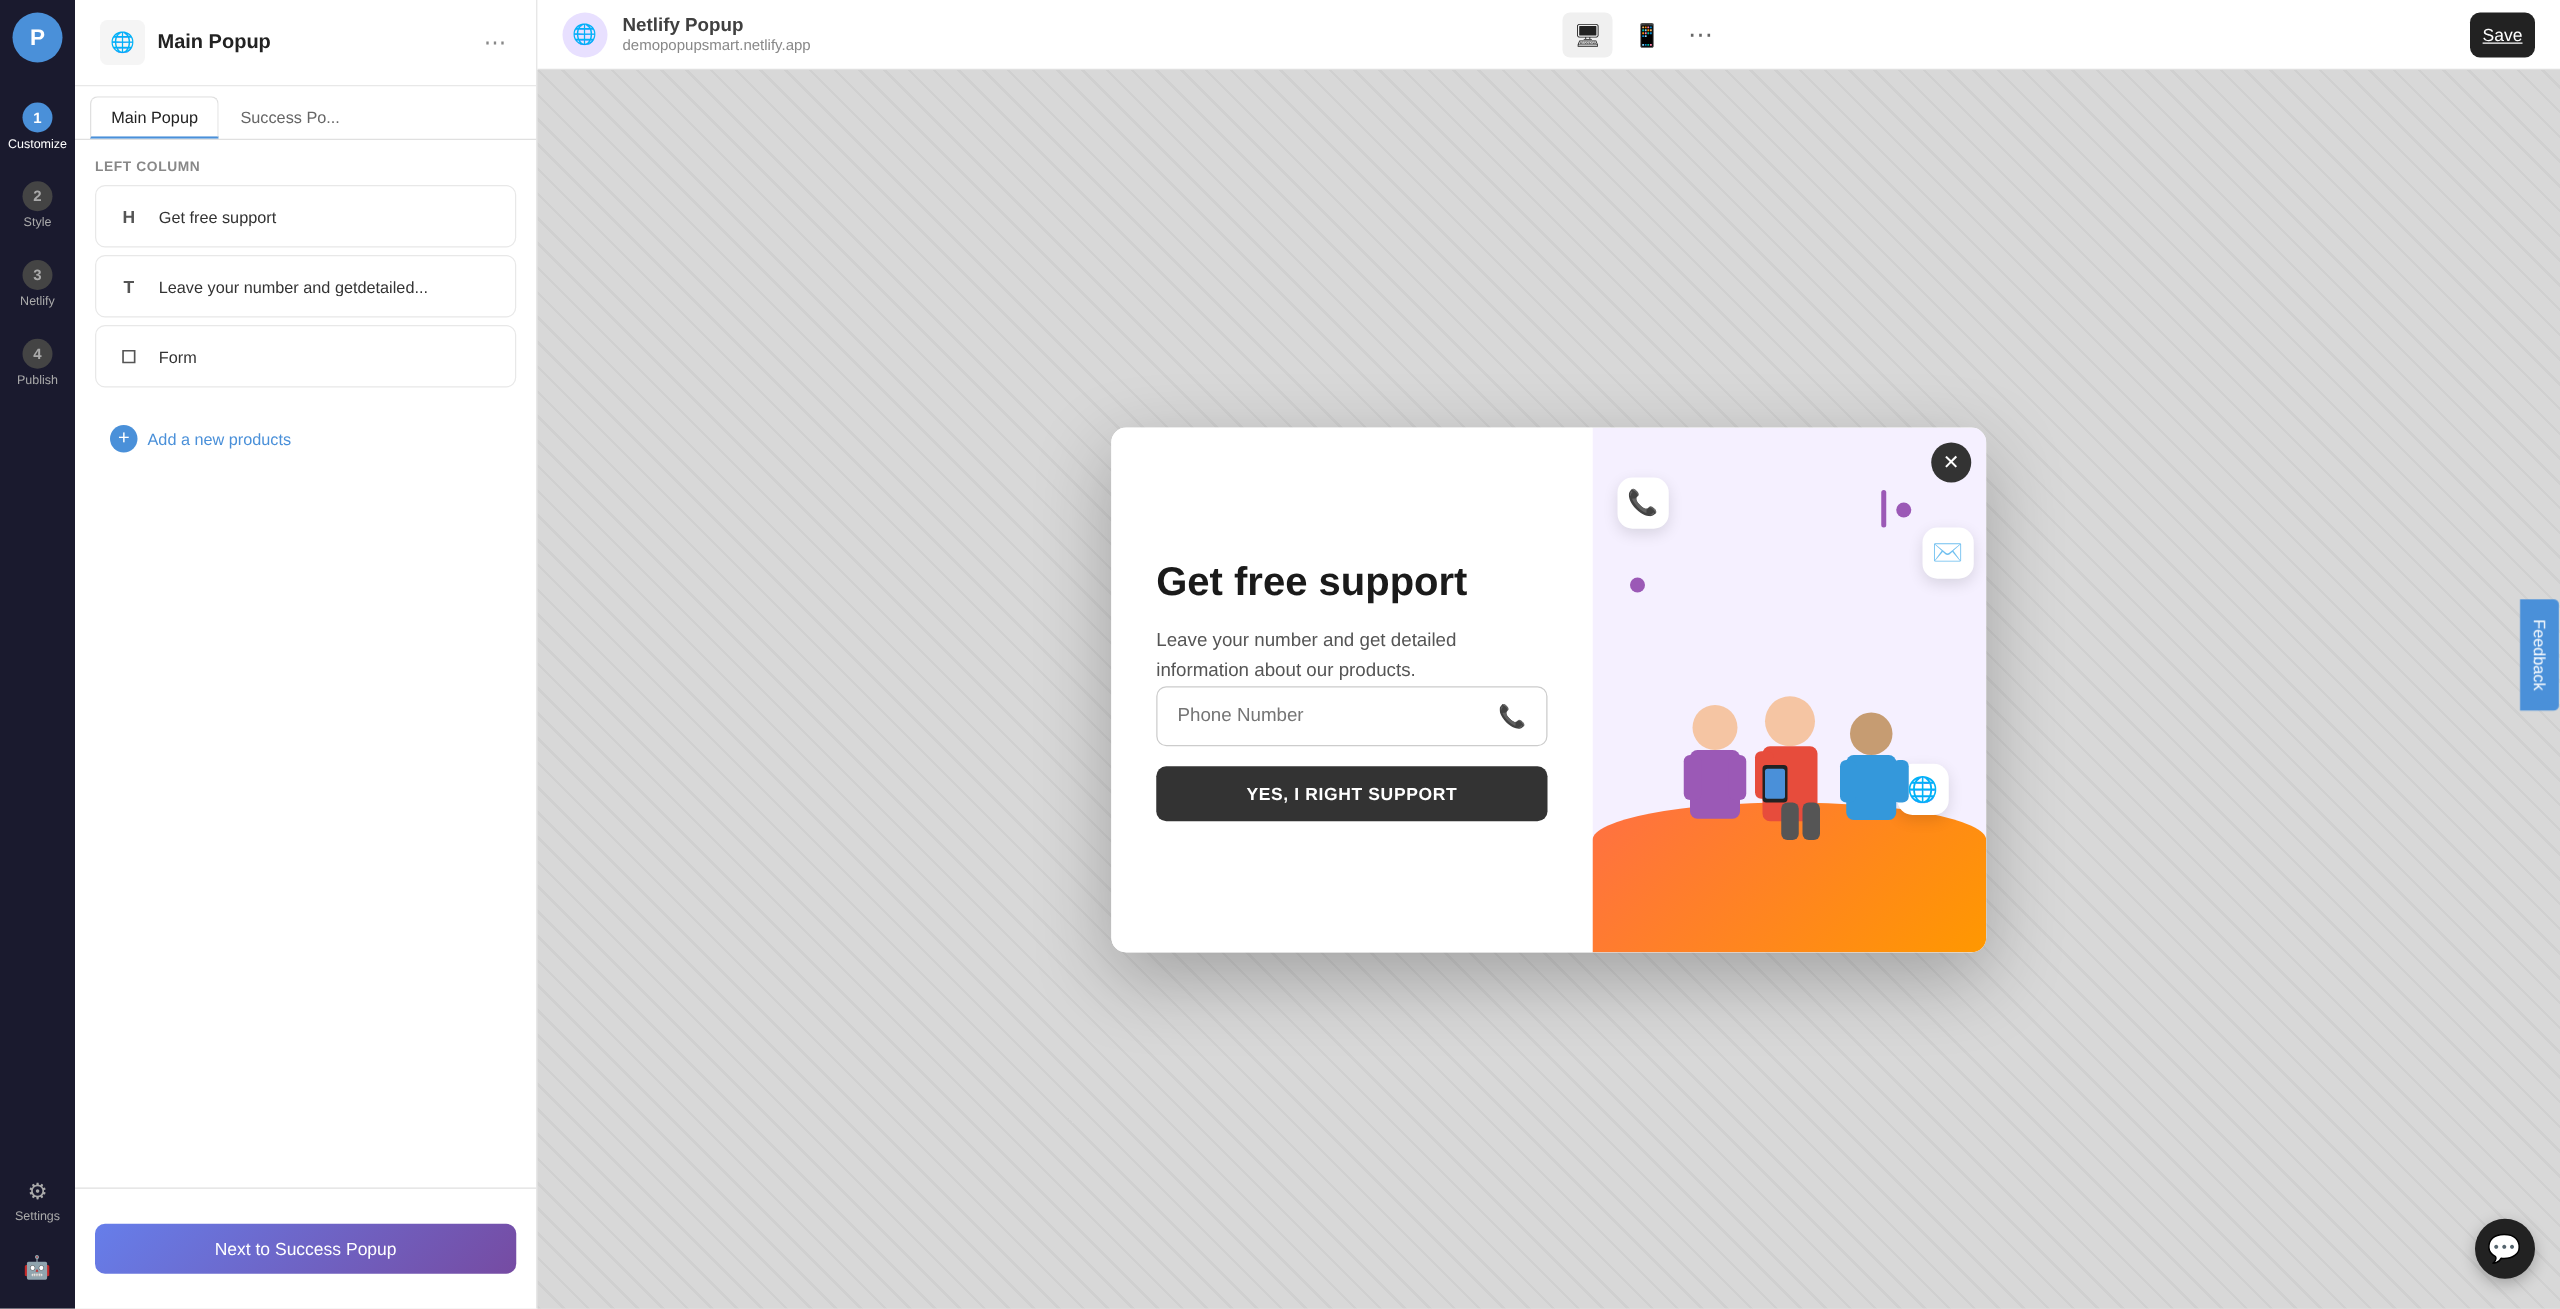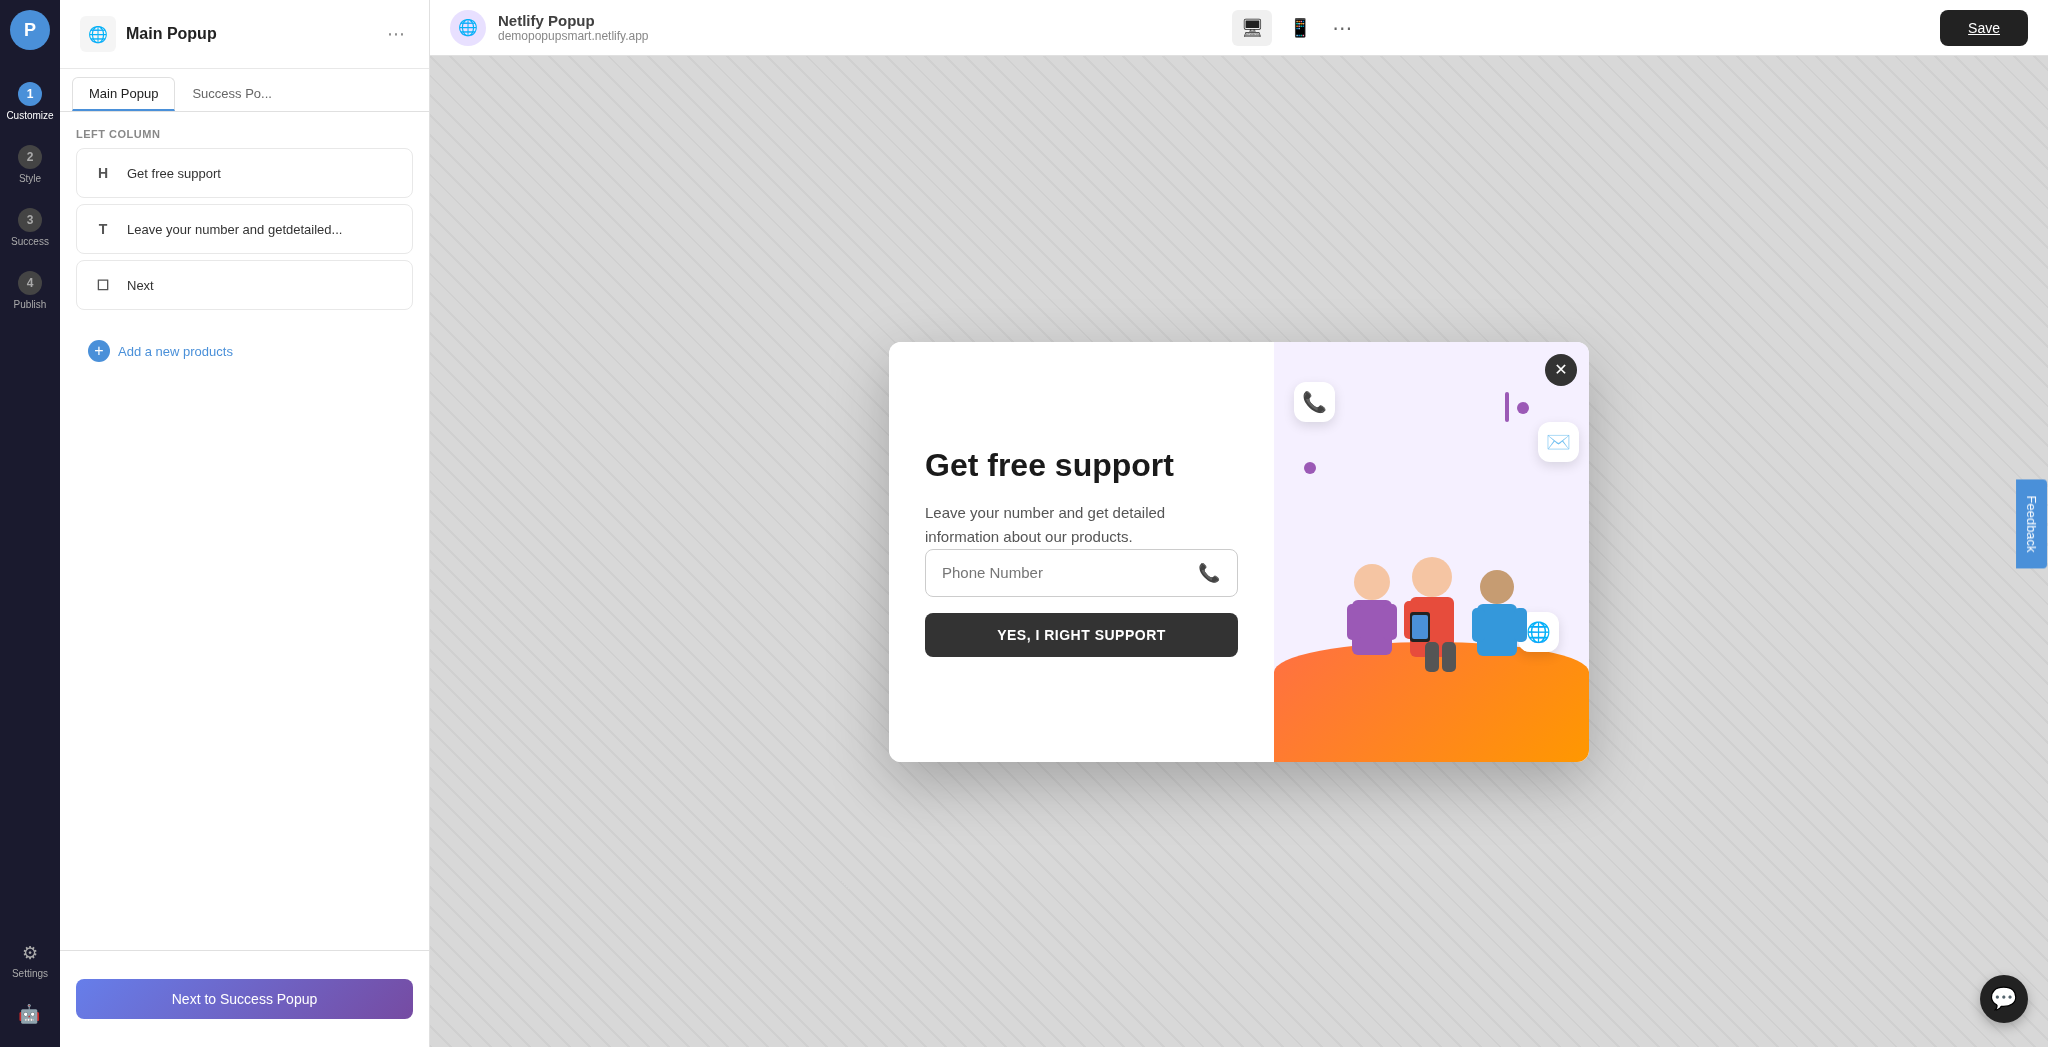--- a/index.html
+++ b/index.html
@@ -249,21 +249,21 @@
     .view-btn.active {
       background: #f0f0f0;
       color: #222;
     }
     .top-bar-right { display: flex; align-items: center; gap: 12px; }
     .more-btn-top {
       background: none; border: none; cursor: pointer;
       font-size: 20px; color: #666; padding: 4px;
     }
     .save-btn {
-      padding: 10px 28px;
+      padding: 10px 10px;
       background: #222;
       color: white;
       border: none;
       border-radius: 8px;
       font-size: 14px;
       font-weight: 500;
       cursor: pointer;
       text-decoration: underline;
     }
 
@@ -457,21 +457,21 @@
     <span>Customize</span>
   </div>
 
   <div class="nav-item">
     <div class="step-circle">2</div>
     <span>Style</span>
   </div>
 
   <div class="nav-item">
     <div class="step-circle">3</div>
-    <span>Success</span>
+    <span>Netlify</span>
   </div>
 
   <div class="nav-item">
     <div class="step-circle">4</div>
     <span>Publish</span>
   </div>
 
   <div class="nav-bottom" style="margin-top:auto;">
     <div class="nav-settings">
       <span style="font-size:18px;">⚙</span>
@@ -510,21 +510,21 @@
         <span class="element-text">Get free support</span>
       </div>
 
       <div class="element-row">
         <div class="element-icon">T</div>
         <span class="element-text">Leave your number and getdetailed...</span>
       </div>
 
       <div class="element-row">
         <div class="element-icon">☐</div>
-        <span class="element-text">Next</span>
+        <span class="element-text">Form</span>
       </div>
     </div>
 
 
     <div class="add-element-row">
       <div class="add-element-plus">+</div>
       <span>Add a new products</span>
     </div>
   </div>
 

